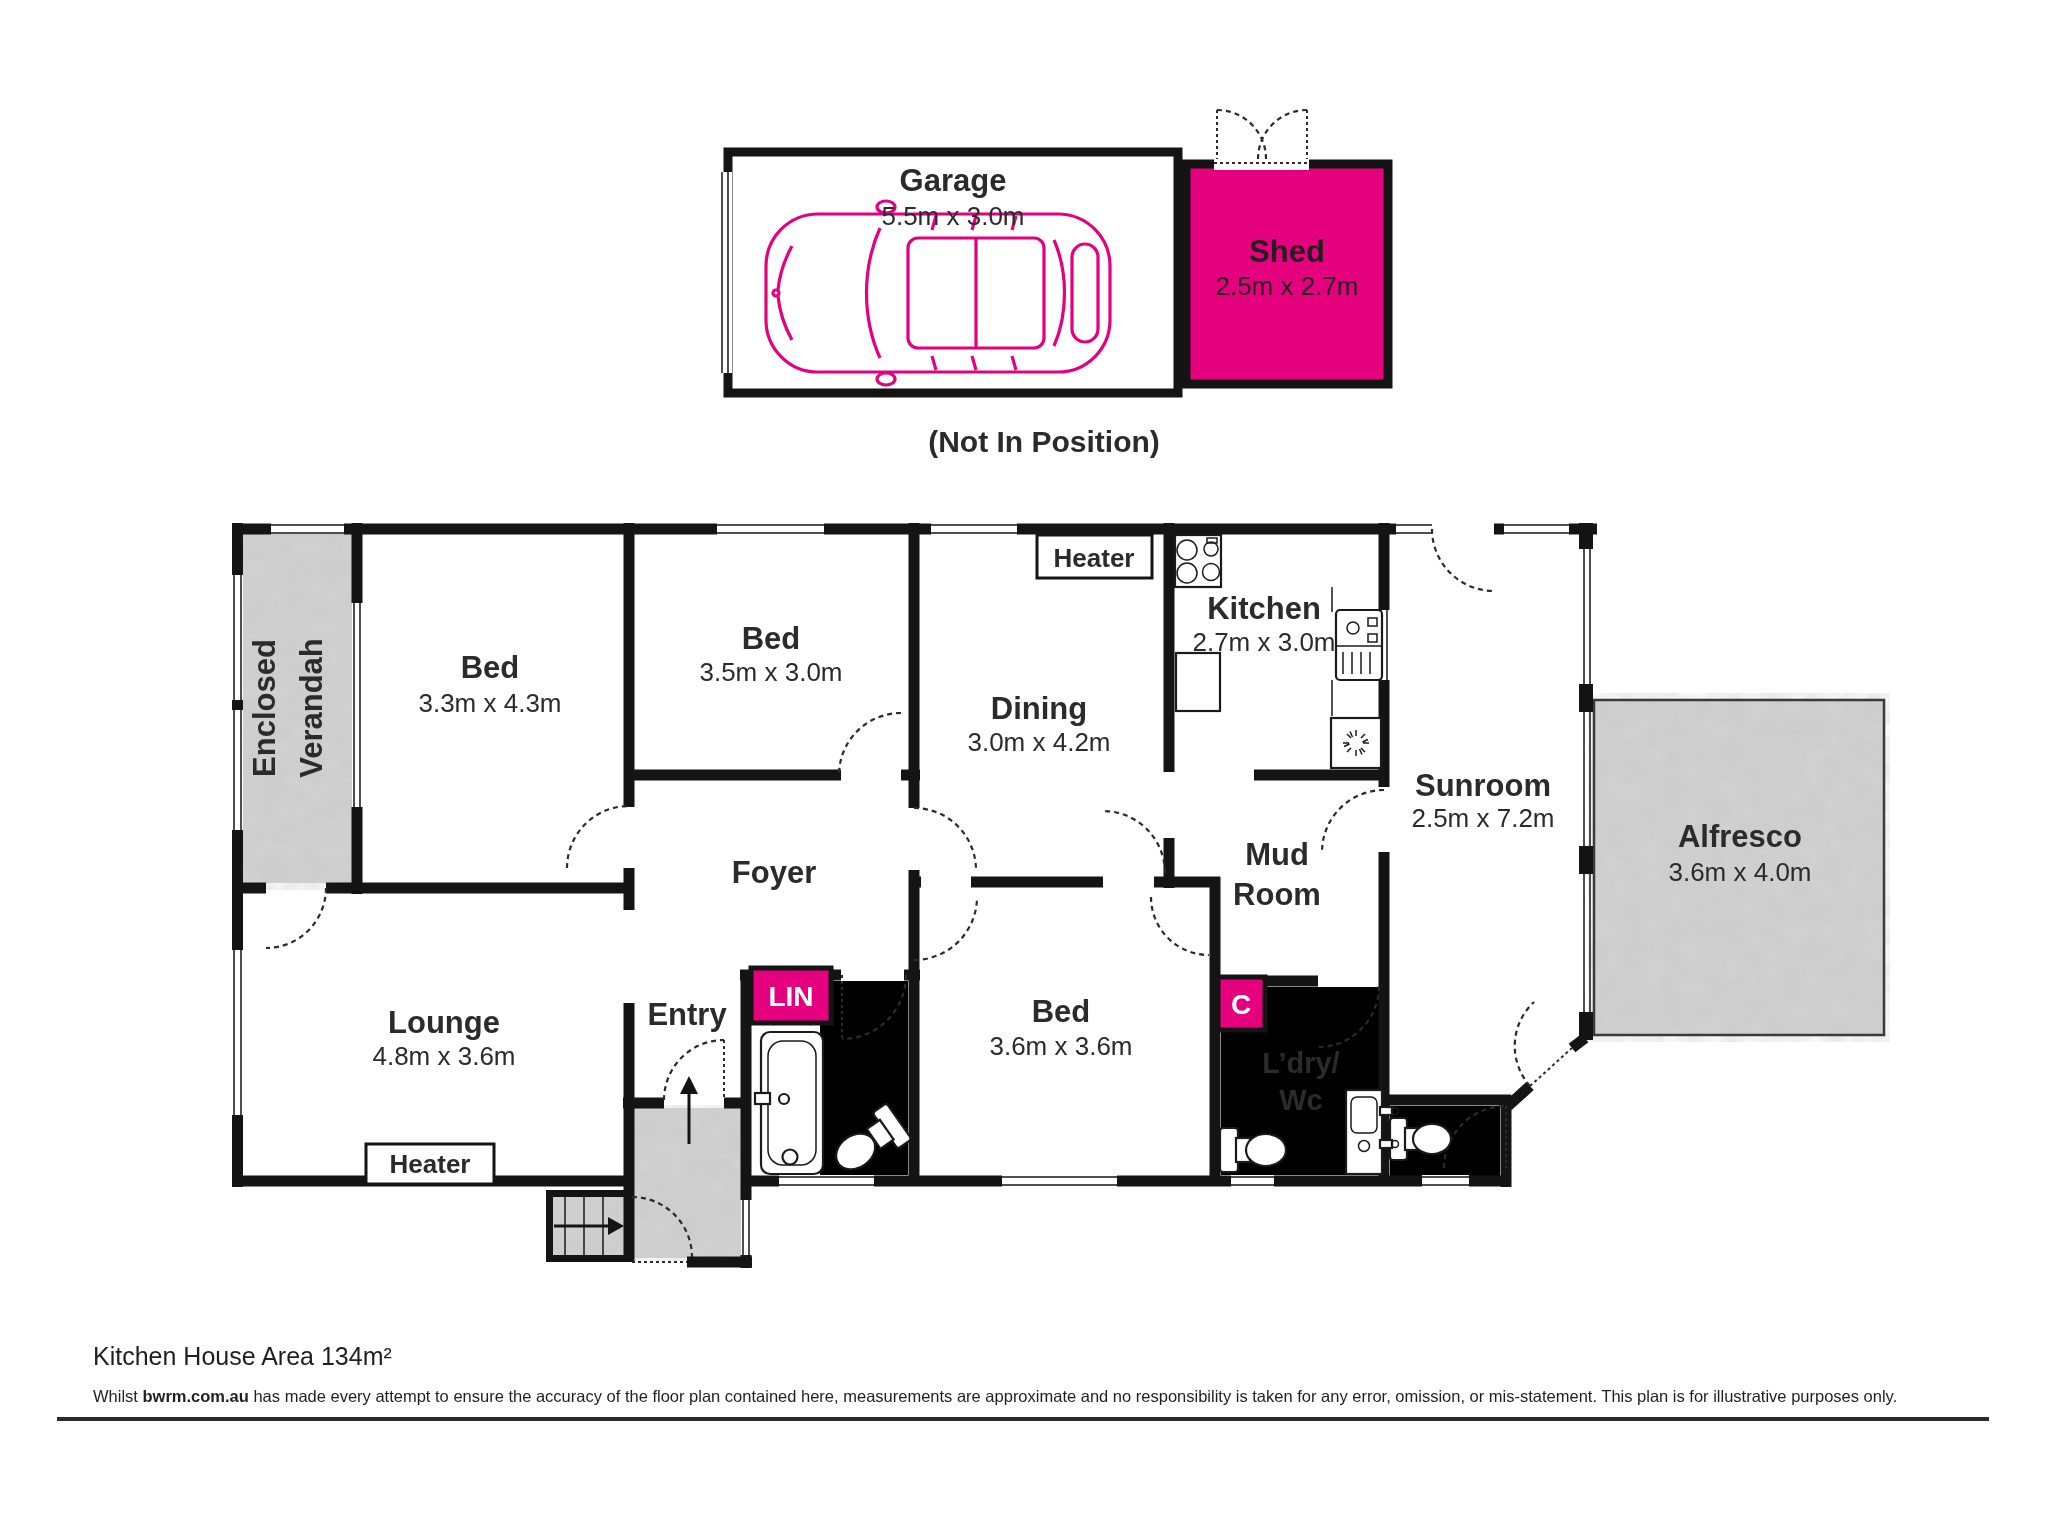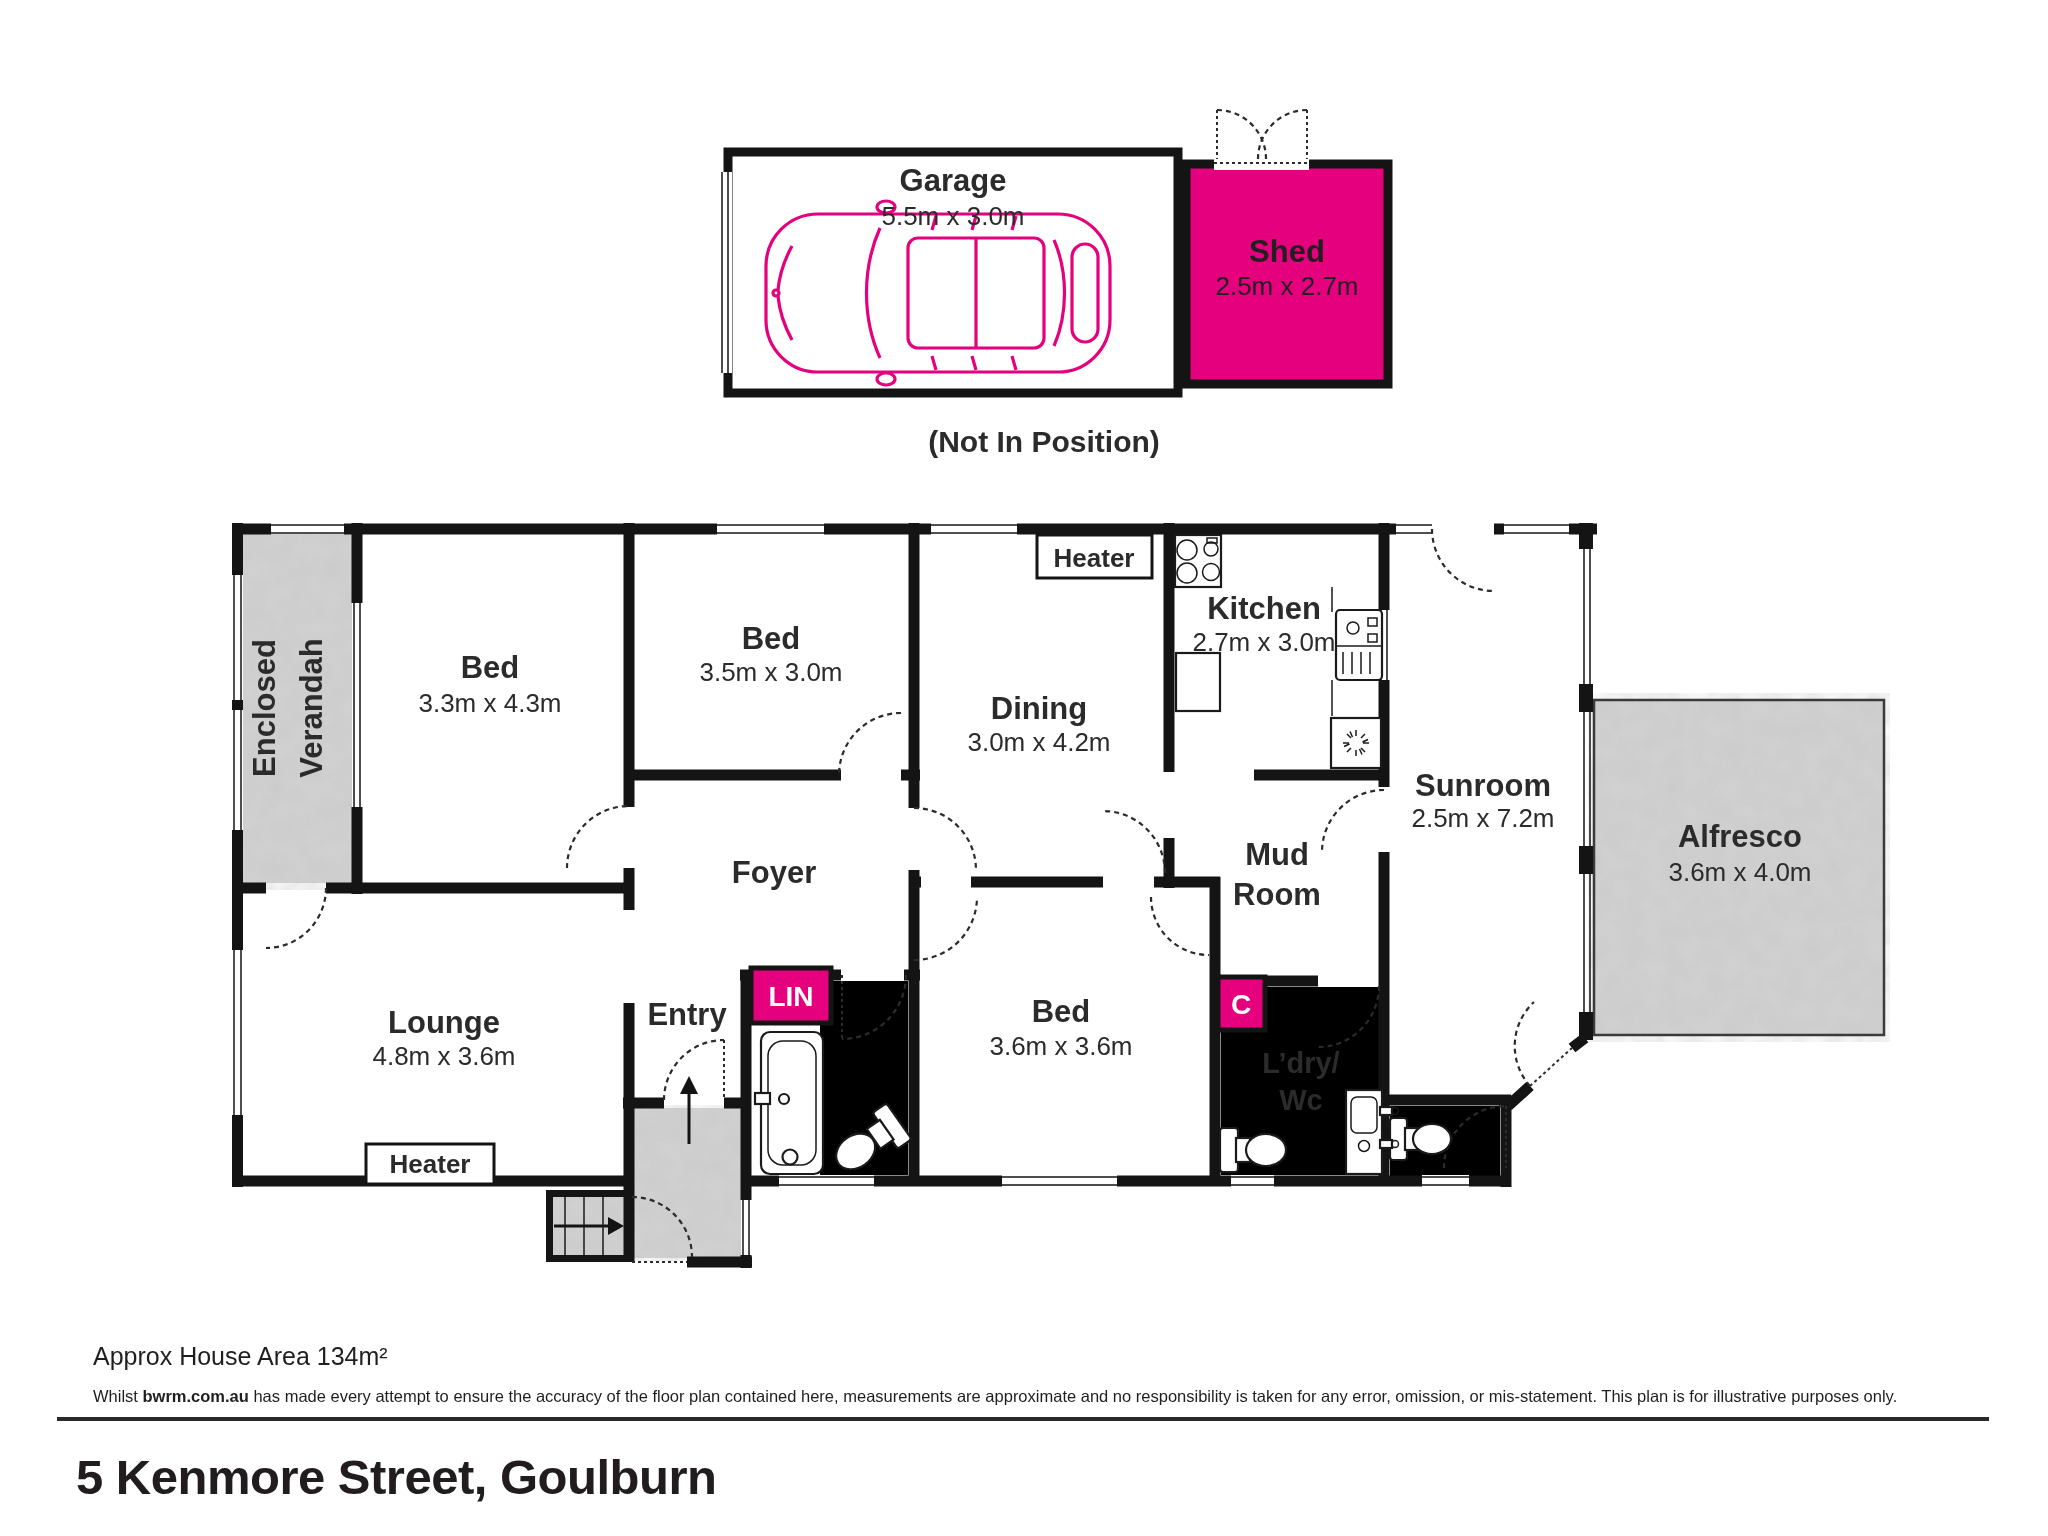--- a/index.html
+++ b/index.html
@@ -321,18 +321,17 @@
     <text class="rn2" x="1277" y="1073">L’dry/</text>
     <text class="rn2" x="1277" y="1110">Wc</text>
     <text class="wt" x="767" y="1006">LIN</text>
     <text class="wt" x="1217" y="1014">C</text>
     <text class="hl" x="1070" y="567">Heater</text>
     <text class="hl" x="406" y="1173">Heater</text>
   </g>
 </svg>
 
 
-<div class="area-note">Approx House Area 134m²</div>
+<div class="area-note">Kitchen House Area 134m²</div>
 <div class="disclaimer"><span>Whilst </span><b>bwrm.com.au</b><span> has made every attempt to ensure the accuracy of the floor plan contained here, measurements are approximate and no responsibility is taken for any error, omission, or mis-statement. This plan is for illustrative purposes only.</span></div>
 <div class="rule"></div>
-<div class="address">5 Kenmore Street, Goulburn</div>
 
 </div>
 
 </body></html>

